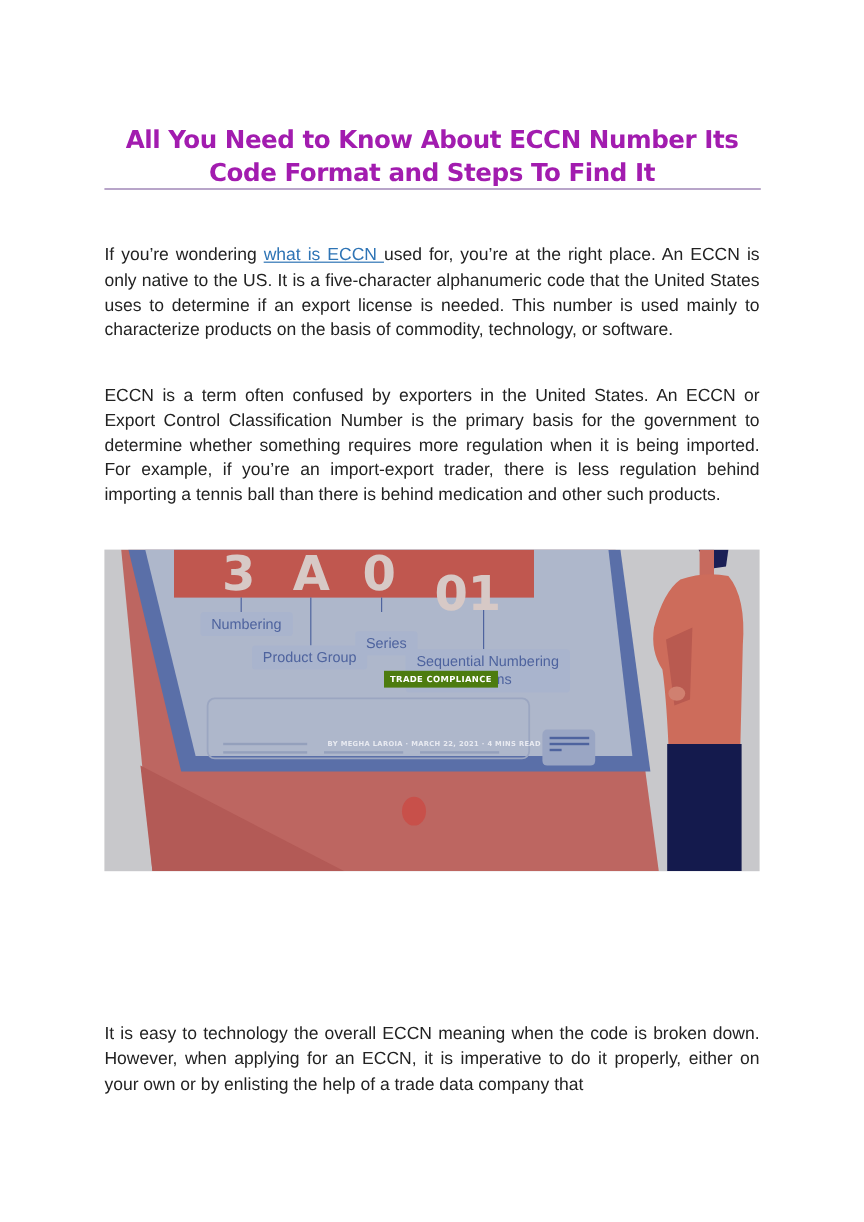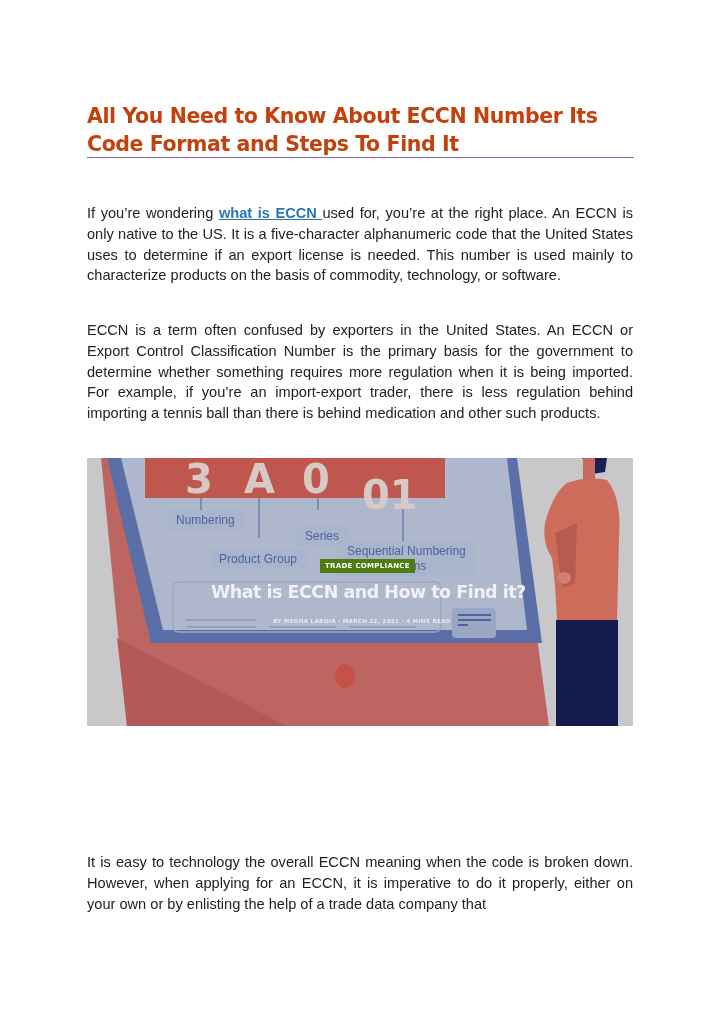--- a/index.html
+++ b/index.html
@@ -1,28 +1,28 @@
 <!DOCTYPE html>
 <html><head>
 <meta charset="utf-8">
 <style>
   html, body { margin:0; padding:0; background:#ffffff; }
   body { width:720px; height:1018px; position:relative; overflow:hidden;
          font-family:"Liberation Sans", sans-serif; color:#1f1f1f; }
   .title { position:absolute; left:87px; top:88px; width:546px;
            font-family:"DejaVu Sans", sans-serif; font-weight:bold;
-           font-size:20.5px; line-height:28px; color:#c2410c; letter-spacing:-0.4px; }
+           font-size:20.5px; line-height:28px; color:#a21caf; letter-spacing:-0.4px;text-align:center; }
   .rule { position:absolute; left:87px; top:157px; width:547px; height:1px; background:#8a6aa6; }
   .para { position:absolute; left:87px; width:546px; font-size:14.6px; line-height:20.8px;
           text-align:justify; color:#222; }
   .para b { font-weight:normal; }
   .p1 { top:203px; }
   .p2 { top:320px; }
   .p3 { top:852px; }
-  .link { color:#2e74b5; font-weight:bold; text-decoration:underline; text-decoration-color:#2e74b5; }
+  .link { color:#2e74b5; font-weight:normal; text-decoration:underline; text-decoration-color:#2e74b5; }
 
   .hero { position:absolute; left:87px; top:458px; width:546px; height:268px;
           background:#c8c8cb; overflow:hidden; }
   .hero svg { position:absolute; left:0; top:0; }
   .hero .lbl { position:absolute; font-family:"Liberation Sans", sans-serif; font-size:12px;
                color:#4e639e; background:#a9b4cd; padding:3px 9px; border-radius:3px; }
   .hero .digits { position:absolute; top:-2px; font-family:"DejaVu Sans", sans-serif; font-weight:bold;
                   font-size:40px; color:#d7c9c6; letter-spacing:0; }
   .badge { position:absolute; left:233px; top:101px; background:#4d7c0f; color:#fff;
            font-family:"DejaVu Sans", sans-serif; font-weight:bold; font-size:7px;
@@ -78,20 +78,19 @@
     <path d="M468,75 L490,65 L488,125 L475,130 Z" fill="#b95a50"></path>
     <ellipse cx="477" cy="120" rx="7" ry="6" fill="#d08070"></ellipse>
     <rect x="469" y="162" width="62" height="106" fill="#141a4d"></rect>
   </svg>
   <span class="digits" style="left:98px;">3</span>
   <span class="digits" style="left:157px;">A</span>
   <span class="digits" style="left:215px;">0</span>
   <span class="digits" style="left:275px;margin-top:16px;">01</span>
   <span class="lbl" style="left:80px; top:52px;">Numbering</span>
   <span class="lbl" style="left:209px; top:68px;text-align:right;">Series</span>
-  <span class="lbl" style="left:123px; top:91px;">Product Group</span>
+  <span class="lbl" style="left:123px; top:80px;">Product Group</span>
   <span class="lbl" style="left:251px; top:83px; line-height:15px;"><span>Sequential Numbering</span><br><span style="padding-left:50px;">Items</span></span>
   <span class="badge">TRADE COMPLIANCE</span>
-  <span class="headline">What is ECCN and How to Find it?</span>
   <span class="meta">BY MEGHA LAROIA  ·  MARCH 22, 2021  ·  4 MINS READ</span>
 </div>
 
 <p class="para p3" style="margin:0;"><span>It is easy to technology the overall </span><b>ECCN meaning</b><span> when the code is broken down. However, when applying for an ECCN, it is imperative to do it properly, either on your own or by enlisting the help of a trade data company that</span></p>
 
 </body></html>

